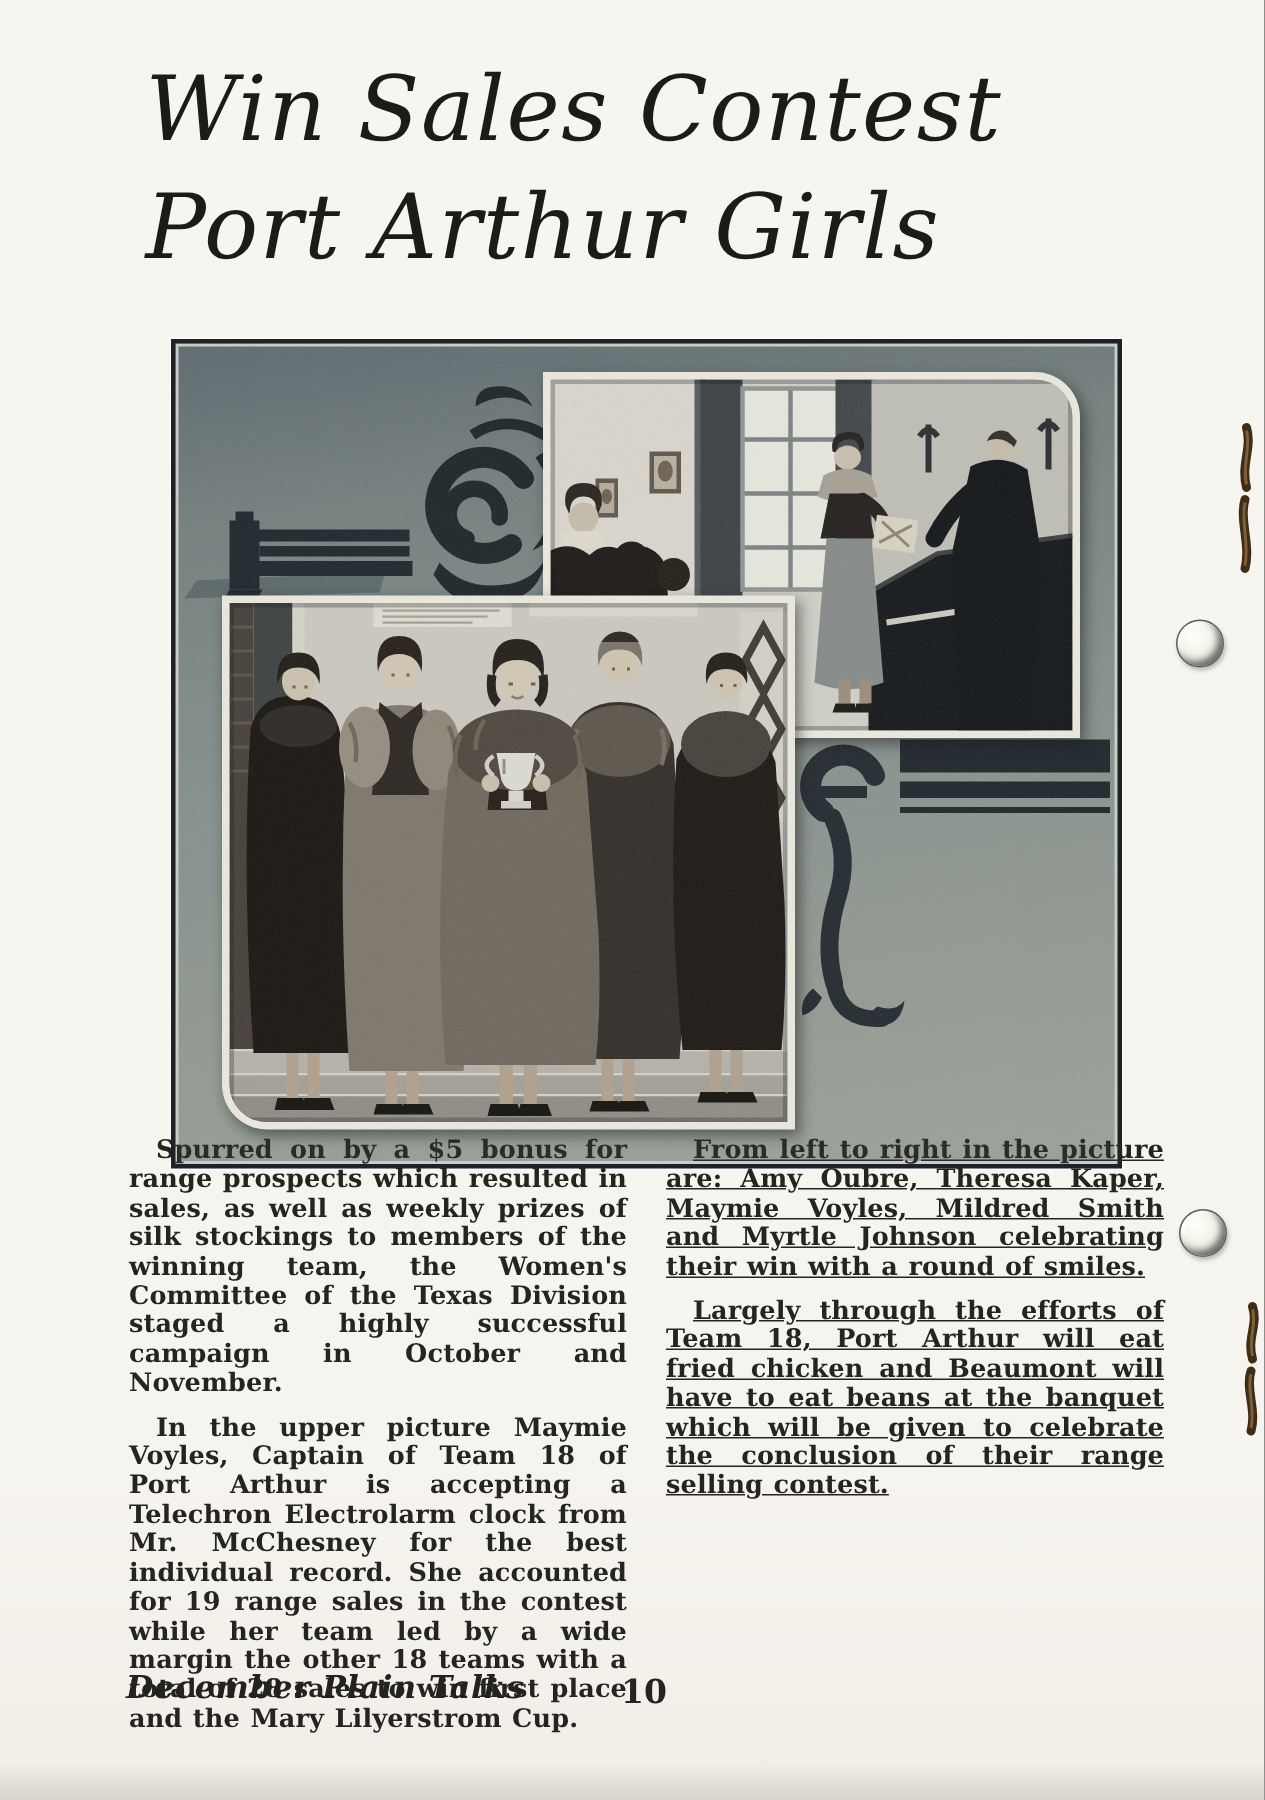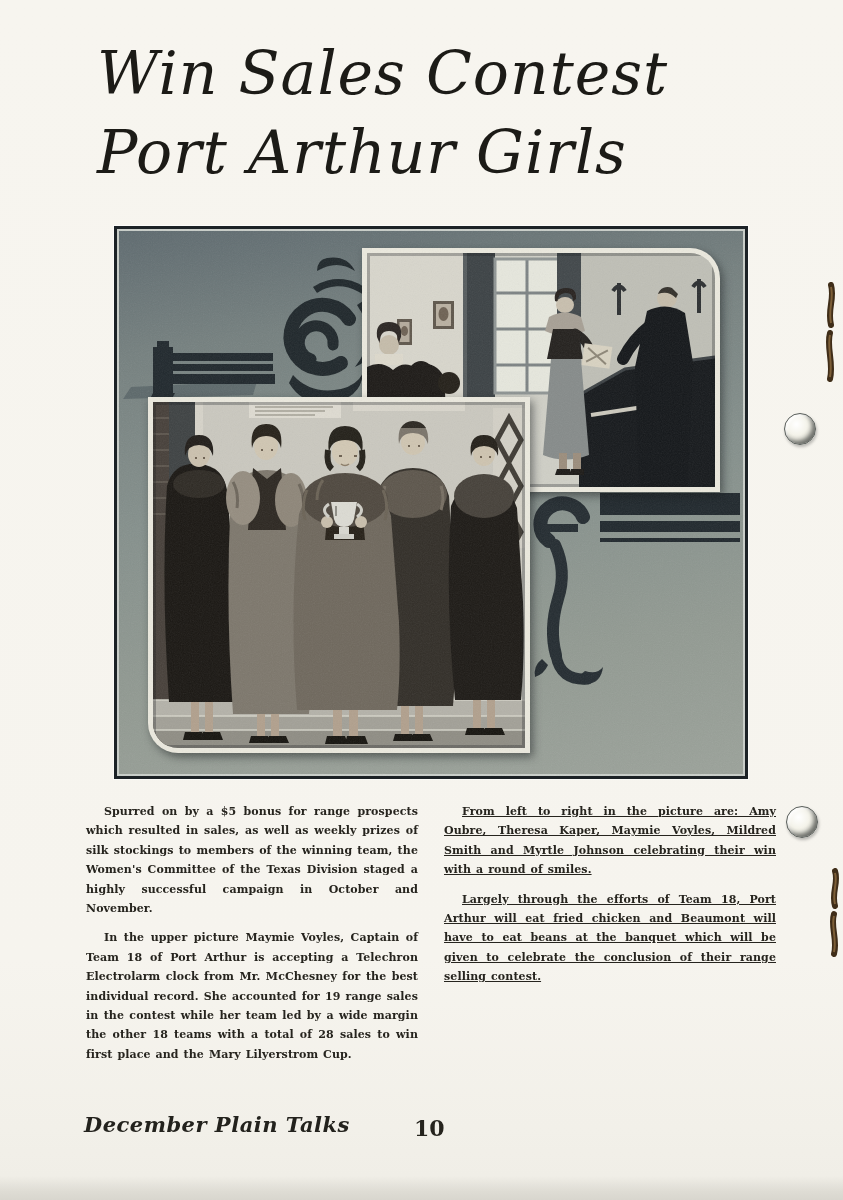--- a/index.html
+++ b/index.html
@@ -22,22 +22,22 @@
   .collage>svg.ornaments{position:absolute;left:0;top:0;z-index:1;}
   .photo{position:absolute;background:#ebe9de;padding:5px;box-sizing:content-box;
     box-shadow:3px 4px 9px rgba(15,20,22,.5);}
   .photo svg{display:block;overflow:hidden;}
   .photo.upper{left:245px;top:19px;z-index:2;border-radius:0 30px 0 0;}
   .photo.upper svg{border-radius:0 25px 0 0;}
   .photo.lower{left:31px;top:168px;z-index:3;border-radius:0 0 0 30px;}
   .photo.lower svg{border-radius:0 0 0 25px;}
   .grain{position:absolute;left:0;top:0;z-index:5;pointer-events:none;}
   
-  .col{position:absolute;top:798px;width:332px;text-align:justify;
-    font-size:11px;line-height:19.4px;font-weight:700;letter-spacing:.1px;word-spacing:1px;}
+  .col{position:absolute;top:754px;width:332px;text-align:justify;
+    font-size:17px;line-height:19.4px;font-weight:700;letter-spacing:.1px;word-spacing:1px;}
   .col.left{left:86px;}
   .col.right{left:444px;text-decoration:underline;}
   .col p{margin:0 0 10px;text-indent:18px;}
   .col p:first-child{margin-top:4px;}
   
   .footer-mag{position:absolute;left:84px;top:1112px;font-size:21px;font-style:italic;
     font-weight:700;letter-spacing:.5px;color:#23221d;}
   .footer-page{position:absolute;left:414px;top:1115px;font-size:22px;font-weight:700;}
   
   .pearl{position:absolute;width:30px;height:30px;border-radius:50%;border:1px solid #5a5f5c;

